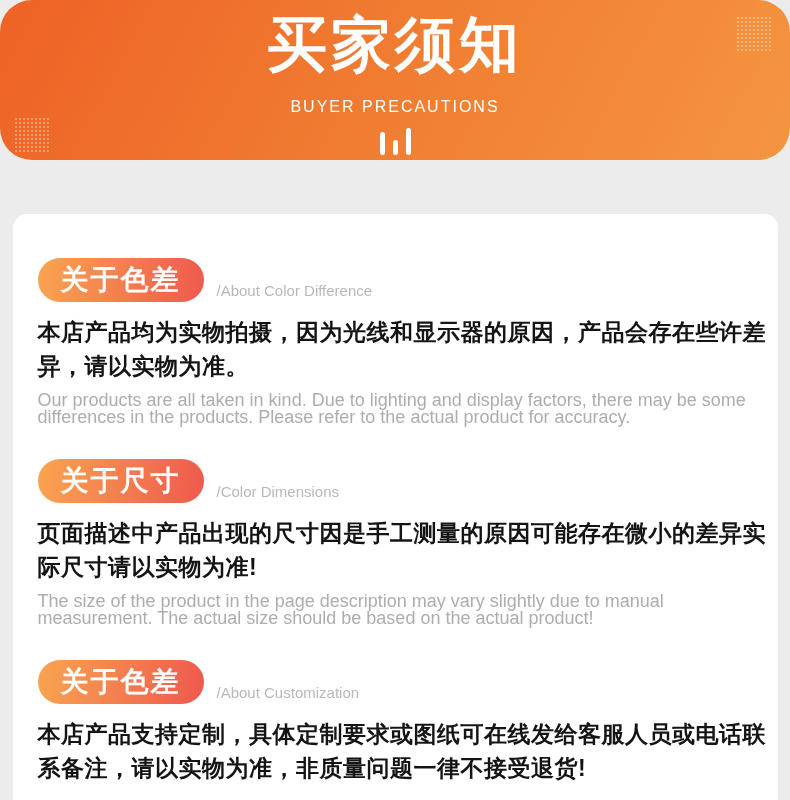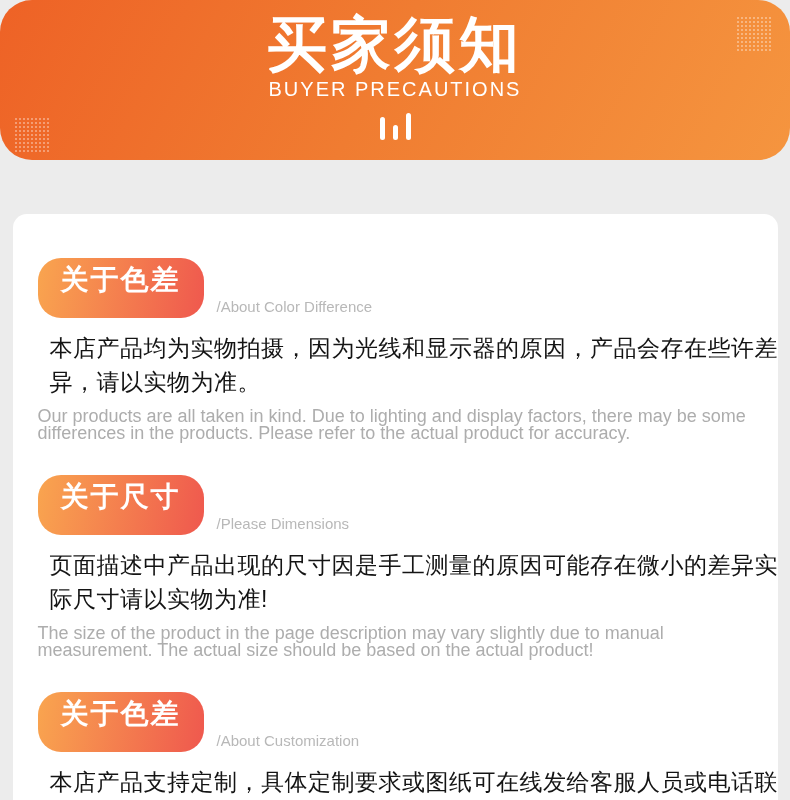--- a/index.html
+++ b/index.html
@@ -26,22 +26,22 @@
   }
   .title {
     padding-top: 12px;
     font-size: 60px;
     line-height: 66px;
     font-weight: 700;
     letter-spacing: 4px;
     color: #ffffff;
   }
   .subtitle {
-    margin-top: 0;
-    font-size: 20px;
+    margin-top: 20px;
+    font-size: 16px;
     letter-spacing: 2px;
     color: #ffffff;
   }
   .bars {
     display: flex;
     align-items: flex-end;
     justify-content: center;
     gap: 8px;
     height: 27px;
     margin-top: 12px;
@@ -78,45 +78,46 @@
   }
 
   .sec + .sec { margin-top: 33px; }
 
   .sec-head {
     display: flex;
     align-items: flex-end;
   }
   .badge {
     display: inline-block;
-    height: 60px;
+    height: 44px;
     line-height: 44px;
     padding: 0 23px;
     border-radius: 23px;
     font-size: 28px;
     font-weight: 700;
     letter-spacing: 2px;
     color: #ffffff;
     background: linear-gradient(100deg,
       var(--badge-gradient-start, #f9a54f) 0%,
       var(--badge-gradient-end, #ef584e) 100%);
   }
   .sec-sub {
     margin-left: 13px;
     padding-bottom: 3px;
     font-size: 15px;
     color: #b8b8b8;
   }
   .zh {
-    margin: 13px 0 0 12px;
+    margin: 13px 0 0 0;
     font-size: 23px;
     line-height: 34px;
     letter-spacing: 0.5px;
     color: var(--text-primary, #141414);
     width: 732px;
+    font-weight: bold;
   }
   .en {
     margin: 9px 0 0 0;
     font-size: 18px;
     line-height: 17px;
     color: var(--text-secondary, #adadad);
     width: 728px;
   }
 </style>
 </head>
@@ -141,21 +142,21 @@
       <span class="badge">关于色差</span>
       <span class="sec-sub">/About Color Difference</span>
     </div>
     <p class="zh">本店产品均为实物拍摄，因为光线和显示器的原因，产品会存在些许差异，请以实物为准。</p>
     <p class="en">Our products are all taken in kind. Due to lighting and display factors, there may be some differences in the products. Please refer to the actual product for accuracy.</p>
   </section>
 
   <section class="sec">
     <div class="sec-head">
       <span class="badge">关于尺寸</span>
-      <span class="sec-sub">/Please Dimensions</span>
+      <span class="sec-sub">/Color Dimensions</span>
     </div>
     <p class="zh">页面描述中产品出现的尺寸因是手工测量的原因可能存在微小的差异实际尺寸请以实物为准!</p>
     <p class="en">The size of the product in the page description may vary slightly due to manual measurement. The actual size should be based on the actual product!</p>
   </section>
 
   <section class="sec">
     <div class="sec-head">
       <span class="badge">关于色差</span>
       <span class="sec-sub">/About Customization</span>
     </div>

